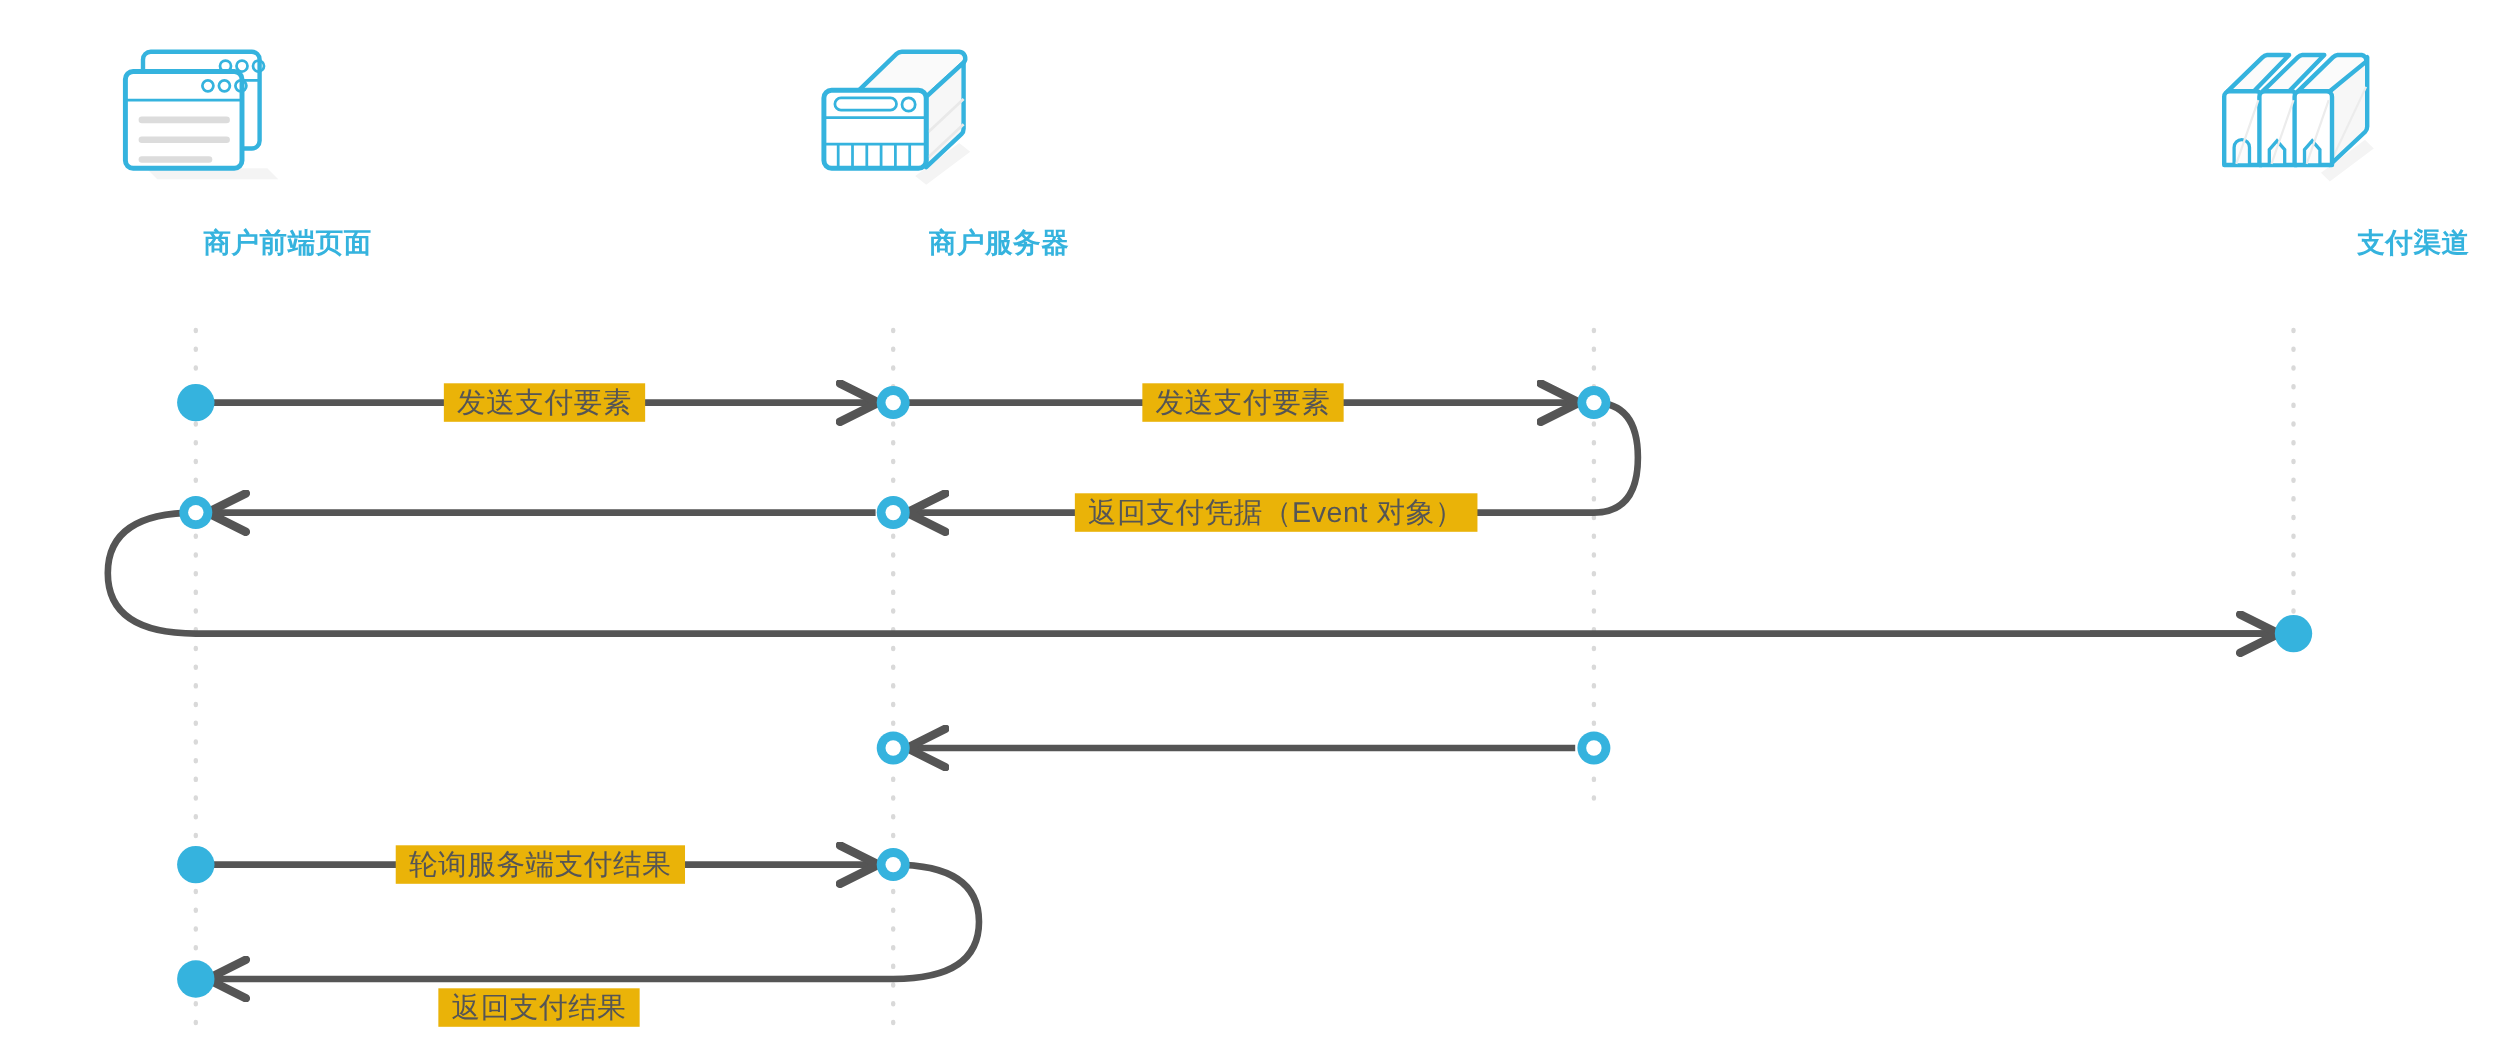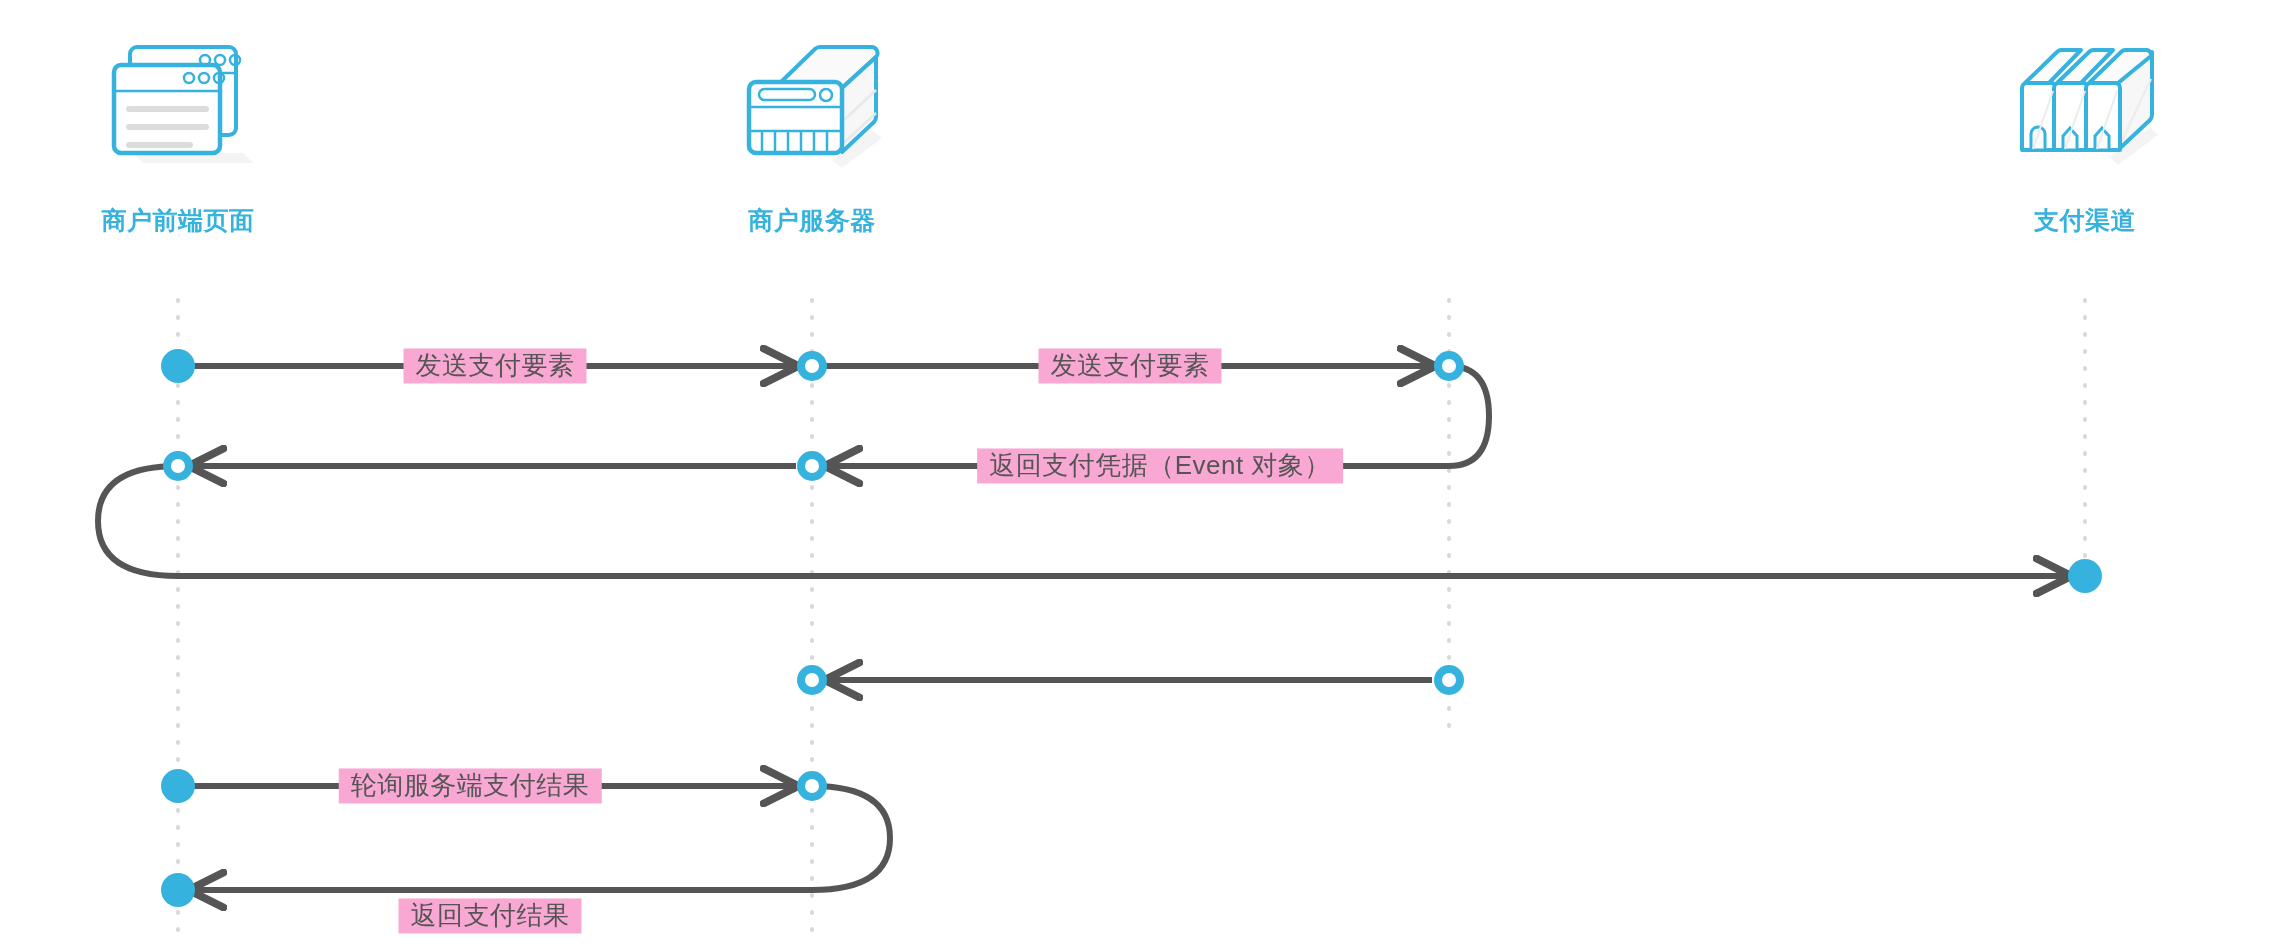--- a/index.html
+++ b/index.html
@@ -16,21 +16,21 @@
   }
   #stage {
     position: relative;
     width: 2281px;
     height: 948px;
     background: #ffffff;
   }
   .actor {
     position: absolute;
     width: 320px;
-    text-align: center;
+    text-align: right;
     top: 20px;
   }
   .actor-icon {
     height: 180px;
     display: flex;
     align-items: center;
     justify-content: center;
   }
   .actor-label {
     margin-top: 4px;
@@ -48,21 +48,21 @@
     height: 948px;
   }
   .msg-label {
     position: absolute;
     transform: translate(-50%, -50%);
     font-size: 26px;
     color: #555555;
     white-space: nowrap;
     text-align: center;
     line-height: 1.35;
-    background: #f9a8d4;
+    background: #eab308;
     padding: 0 12px;
     letter-spacing: 0.5px;
   }
   .msg-label.two-line {
     line-height: 1.32;
   }
 </style>
 </head>
 <body>
 
@@ -224,21 +224,21 @@
     <div>发送支付要素</div>
   </div>
 
 
   <div class="msg-label" style="left:1160px; top:466px;">
     <div>返回支付凭据（Event 对象）</div>
   </div>
 
 
 
-  <div class="msg-label" style="left:470px; top:786px;text-align:center;">
+  <div class="msg-label" style="left:491px; top:786px;text-align:center;">
     <div>轮询服务端支付结果</div>
   </div>
 
   <div class="msg-label" style="left:490px; top:916px;">
     <div>返回支付结果</div>
   </div>
 
 </div>
 
 </body></html>

